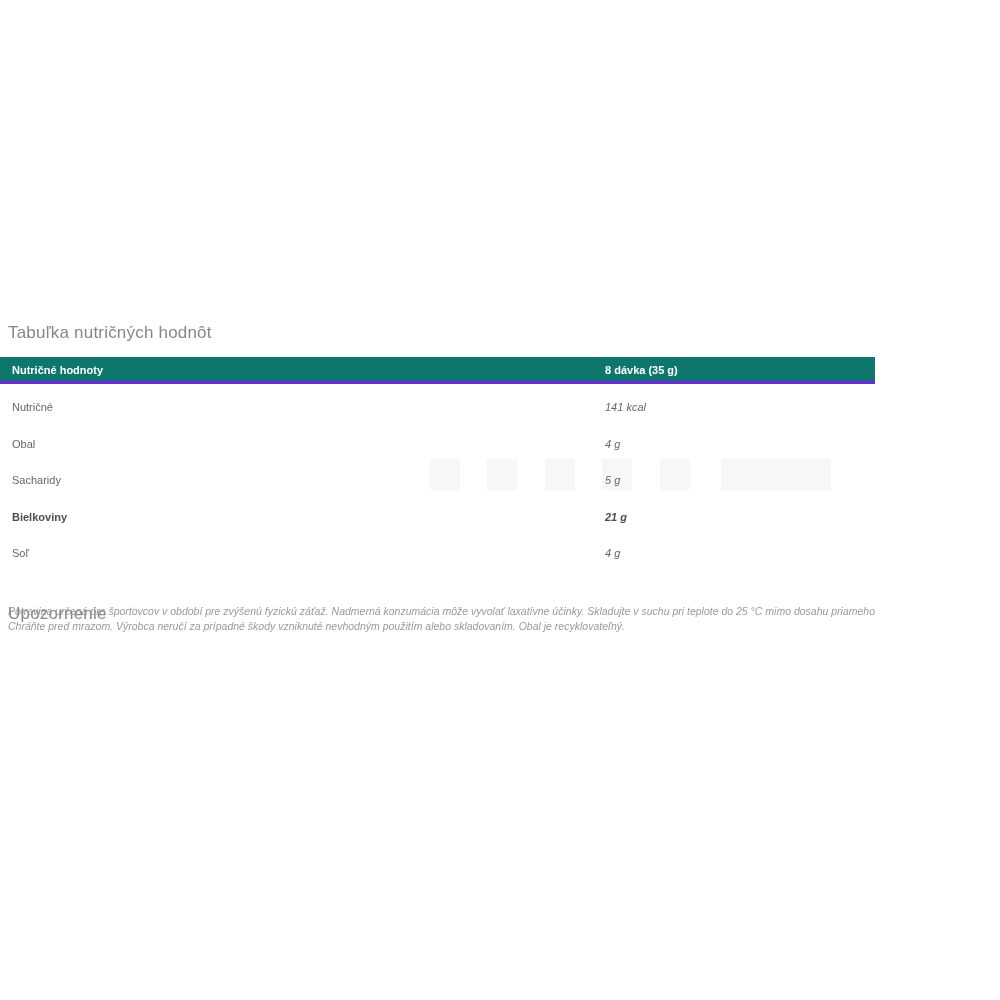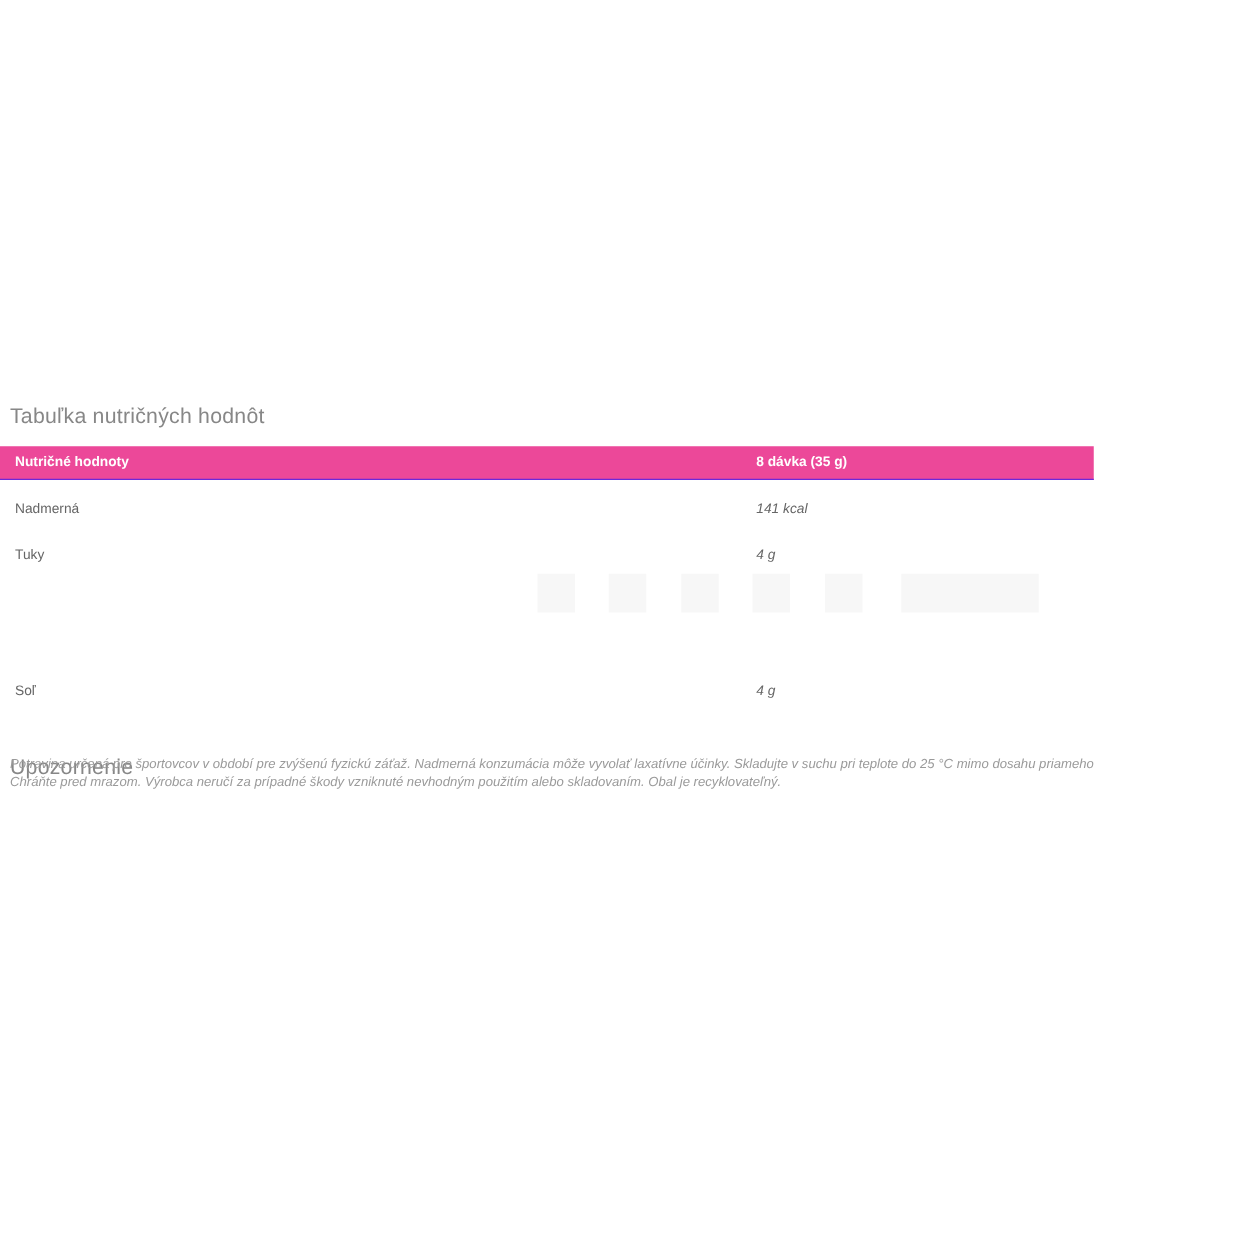--- a/index.html
+++ b/index.html
@@ -26,22 +26,22 @@
   }
   .title-nutrition { top: 323px; }
   .title-warning  { top: 604px; }
 
   .table-header {
     position: absolute;
     left: 0;
     top: 357px;
     width: 1000px;
     height: 27px;
-    background: #ec4899;
-    border-bottom: 1px solid #6d28d9;
+    background: #0f766e;
+    border-bottom: 3px solid #6d28d9;
     box-sizing: border-box;
   }
   .table-header .cell {
     position: absolute;
     top: 7px;
     font-size: 11px;
     font-weight: 700;
     color: #ffffff;
   }
   .cell-label { left: 12px; }
@@ -108,26 +108,34 @@
   <div class="watermark-band">
     <div class="wm wm-1"></div>
     <div class="wm wm-2"></div>
     <div class="wm wm-3"></div>
     <div class="wm wm-4"></div>
     <div class="wm wm-5"></div>
     <div class="wm wm-6"></div>
   </div>
 
   <div class="trow" style="top:401px">
-    <span class="rlabel">Nadmerná</span>
+    <span class="rlabel">Nutričné</span>
     <span class="rvalue">141 kcal</span>
   </div>
   <div class="trow" style="top:438px">
-    <span class="rlabel">Tuky</span>
+    <span class="rlabel">Obal</span>
     <span class="rvalue">4 g</span>
+  </div>
+  <div class="trow" style="top:474px">
+    <span class="rlabel">Sacharidy</span>
+    <span class="rvalue">5 g</span>
+  </div>
+  <div class="trow bold" style="top:511px">
+    <span class="rlabel">Bielkoviny</span>
+    <span class="rvalue">21 g</span>
   </div>
   <div class="trow" style="top:547px">
     <span class="rlabel">Soľ</span>
     <span class="rvalue">4 g</span>
   </div>
 
   <h2 class="section-title title-warning">Upozornenie</h2>
 
   <p class="warning-text">Potravina určená pre športovcov v období pre zvýšenú fyzickú záťaž. Nadmerná konzumácia môže vyvolať laxatívne účinky. Skladujte v suchu pri teplote do 25 °C mimo dosahu priameho slnečného žiarenia. Chráňte pred mrazom. Výrobca neručí za prípadné škody vzniknuté nevhodným použitím alebo skladovaním. Obal je recyklovateľný.</p>
 

